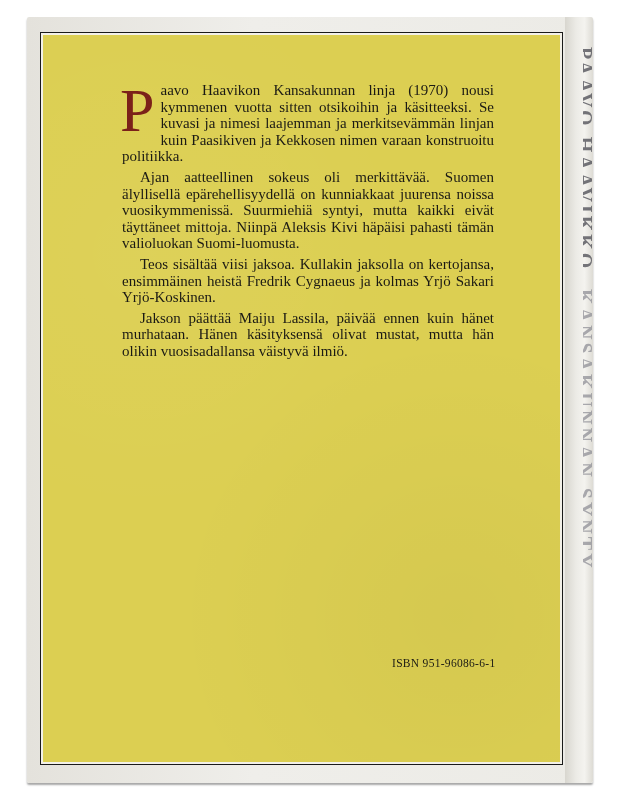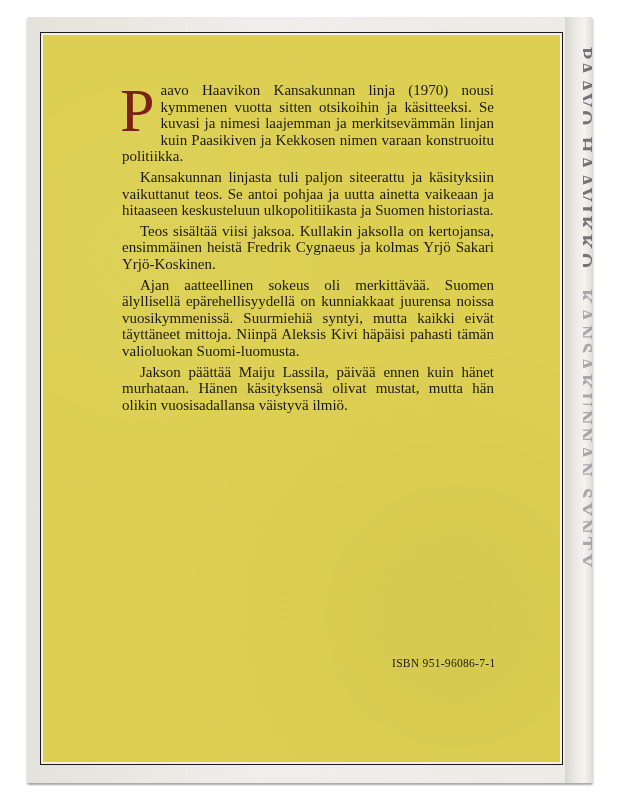--- a/index.html
+++ b/index.html
@@ -128,19 +128,18 @@
   <div class="spine">
     <div class="spine-text">
       <span>PAAVO HAAVIKKO</span>
       <span class="lower">KANSAKUNNAN SYNTY</span>
     </div>
   </div>
 </div>
 
 <div class="text-block">
   <p class="first"><span class="dropcap">P</span><span>aavo Haavikon Kansakunnan linja (1970) nousi kymmenen vuotta sitten otsikoihin ja käsitteeksi. Se kuvasi ja nimesi laajemman ja merkitsevämmän linjan kuin  Paasikiven ja Kekkosen nimen varaan konstruoitu politiikka.</span></p>
-  <p>Kansakunnan linjasta tuli paljon siteerattu ja käsityksiin vaikuttanut teos. Se antoi pohjaa ja uutta ainetta vaikeaan ja hitaaseen keskusteluun ulkopolitiikasta ja Suomen historiasta.</p>
+  <p>Ajan aatteellinen sokeus oli merkittävää. Suomen älyllisellä epärehellisyydellä on kunniakkaat juurensa noissa vuosikymmenissä. Suurmiehiä syntyi, mutta kaikki eivät täyttäneet mittoja. Niinpä Aleksis Kivi häpäisi pahasti tämän valioluokan Suomi-luomusta.</p>
   <p>Teos sisältää viisi jaksoa. Kullakin jaksolla on kertojansa, ensimmäinen heistä Fredrik Cygnaeus ja kolmas Yrjö Sakari Yrjö-Koskinen.</p>
-  <p>Ajan aatteellinen sokeus oli merkittävää. Suomen älyllisellä epärehellisyydellä on kunniakkaat juurensa noissa vuosikymmenissä. Suurmiehiä syntyi, mutta kaikki eivät täyttäneet mittoja. Niinpä Aleksis Kivi häpäisi pahasti tämän valioluokan Suomi-luomusta.</p>
   <p>Jakson päättää Maiju Lassila, päivää ennen kuin hänet murhataan. Hänen käsityksensä olivat mustat, mutta hän olikin vuosisadallansa väistyvä ilmiö.</p>
 </div>
 
-<div class="isbn">ISBN 951-96086-7-1</div>
+<div class="isbn">ISBN 951-96086-6-1</div>
 
 </body></html>

